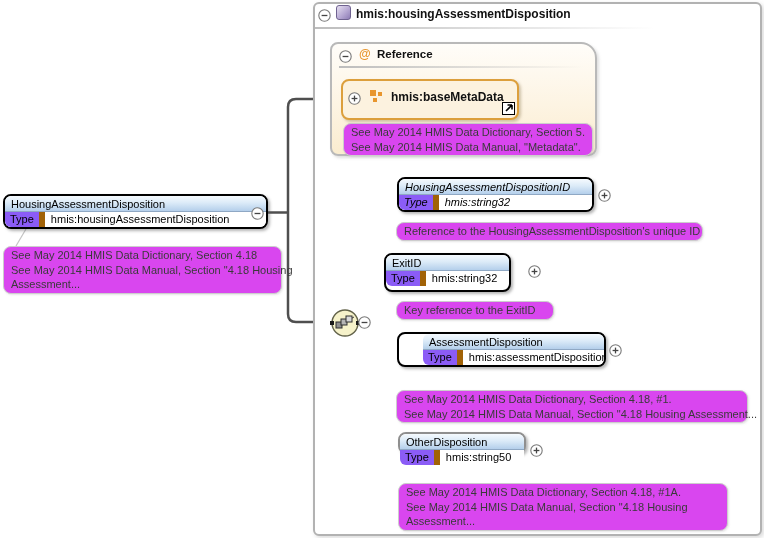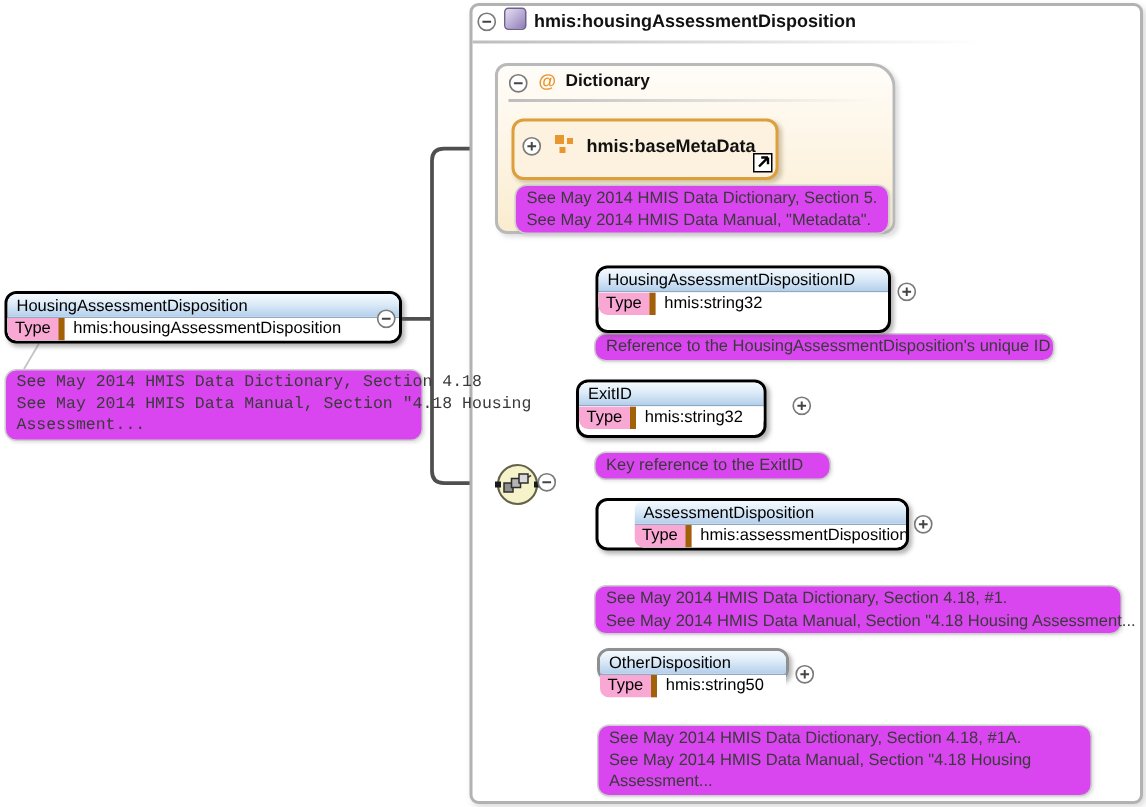--- a/index.html
+++ b/index.html
@@ -10,21 +10,21 @@
 
   
   .ebox { position:absolute; border:2px solid #000; border-radius:8px; background:#fff;
           box-shadow:2px 2px 3px rgba(90,90,90,.45); font-size:11px; color:#000; z-index:3; }
   .ebox.optional { border-color:#8f8f8f; }
   .ebox .hdr { height:16px; line-height:15px; padding:1px 6px 0 6px; white-space:nowrap;
                background:linear-gradient(180deg,#f5fafe 0%,#dcebf8 45%,#b4cfeb 100%);
                border-bottom:1px solid #8fa8c4; border-radius:6px 6px 0 0; }
   .ebox .typerow { display:flex; height:15px; line-height:14px; border-radius:0 0 6px 6px;
                    overflow:hidden; background:#fff; }
-  .ebox .typelabel { background:#f9a8d4; padding:0 5px; border-right:4px solid #a16207; flex:0 0 auto; }
+  .ebox .typelabel { background:#8b5cf6; padding:0 5px; border-right:6px solid #a16207; flex:0 0 auto; }
   .ebox .typeval { padding:0 6px; white-space:nowrap; }
 
   
   .note { position:absolute; border:1px solid #cdcdcd; border-radius:8px; background:#d946ef;
           color:#3a3a3a; font-size:11px; line-height:14.5px; padding:1px 7px;
           box-shadow:1px 1px 2px rgba(150,150,150,.25); z-index:2; white-space:nowrap; }
 
   
   .toggle { position:absolute; width:13px; height:13px; z-index:4; }
 
@@ -98,21 +98,21 @@
   <div class="sep" style="left:315px; top:27px; width:340px;"></div>
 
   <div class="attr-panel"></div>
   <div class="toggle" style="left:339px; top:49px;">
     <svg width="13" height="13">
         <circle cx="6.5" cy="6.5" r="5.7" fill="#fff" stroke="#7a7a7a" stroke-width="1.1"></circle>
         <line x1="3.6" y1="6.5" x2="9.4" y2="6.5" stroke="#444" stroke-width="1.3"></line>
       </svg>
   </div>
   <div class="attr-at">@</div>
-  <div class="attr-label">Dictionary</div>
+  <div class="attr-label">Reference</div>
   <div class="sep" style="left:339px; top:66px; width:244px;"></div>
 
   <div class="attr-box">
     <div class="name">hmis:baseMetaData</div>
   </div>
   <div class="toggle" style="left:348px; top:91px;">
     <svg width="13" height="13">
         <circle cx="6.5" cy="6.5" r="5.7" fill="#fff" stroke="#7a7a7a" stroke-width="1.1"></circle>
         <line x1="3.6" y1="6.5" x2="9.4" y2="6.5" stroke="#444" stroke-width="1.3"></line>
         <line x1="6.5" y1="3.6" x2="6.5" y2="9.4" stroke="#444" stroke-width="1.3"></line>
@@ -141,21 +141,21 @@
       <span class="typelabel">Type</span>
       <span class="typeval">hmis:housingAssessmentDisposition</span>
     </div>
   </div>
   <div class="toggle" style="left:251px; top:206px;">
     <svg width="13" height="13">
         <circle cx="6.5" cy="6.5" r="5.7" fill="#fff" stroke="#7a7a7a" stroke-width="1.1"></circle>
         <line x1="3.6" y1="6.5" x2="9.4" y2="6.5" stroke="#444" stroke-width="1.3"></line>
       </svg>
   </div>
-  <div class="note" style="left:3px; top:246px; width:279px;font-family:Liberation Mono, monospace;">
+  <div class="note" style="left:3px; top:246px; width:279px;">
     <span class="ln">See May 2014 HMIS Data Dictionary, Section 4.18</span>
     <span class="ln">See May 2014 HMIS Data Manual, Section "4.18 Housing</span>
     <span class="ln">Assessment...</span>
   </div>
 
   <div class="seq-icon">
     <svg width="34" height="34">
       <circle cx="17" cy="17" r="13" fill="#f6f2ca" stroke="#63634a" stroke-width="1.4"></circle>
       <rect x="2" y="15" width="4" height="4" fill="#1a1a1a"></rect>
       <rect x="28" y="15" width="4" height="4" fill="#1a1a1a"></rect>
@@ -167,21 +167,21 @@
       </g>
     </svg>
   </div>
   <div class="toggle" style="left:358px; top:315px;">
     <svg width="13" height="13">
         <circle cx="6.5" cy="6.5" r="5.7" fill="#fff" stroke="#7a7a7a" stroke-width="1.1"></circle>
         <line x1="3.6" y1="6.5" x2="9.4" y2="6.5" stroke="#444" stroke-width="1.3"></line>
       </svg>
   </div>
 
-  <div class="ebox" style="left:397px; top:177px; width:197px; height:45px;">
+  <div class="ebox" style="left:397px; top:177px; width:197px; height:35px;font-style:italic;">
     <div class="hdr">HousingAssessmentDispositionID</div>
     <div class="typerow">
       <span class="typelabel">Type</span>
       <span class="typeval">hmis:string32</span>
     </div>
   </div>
   <div class="toggle" style="left:598px; top:188px;">
     <svg width="13" height="13">
         <circle cx="6.5" cy="6.5" r="5.7" fill="#fff" stroke="#7a7a7a" stroke-width="1.1"></circle>
         <line x1="3.6" y1="6.5" x2="9.4" y2="6.5" stroke="#444" stroke-width="1.3"></line>

